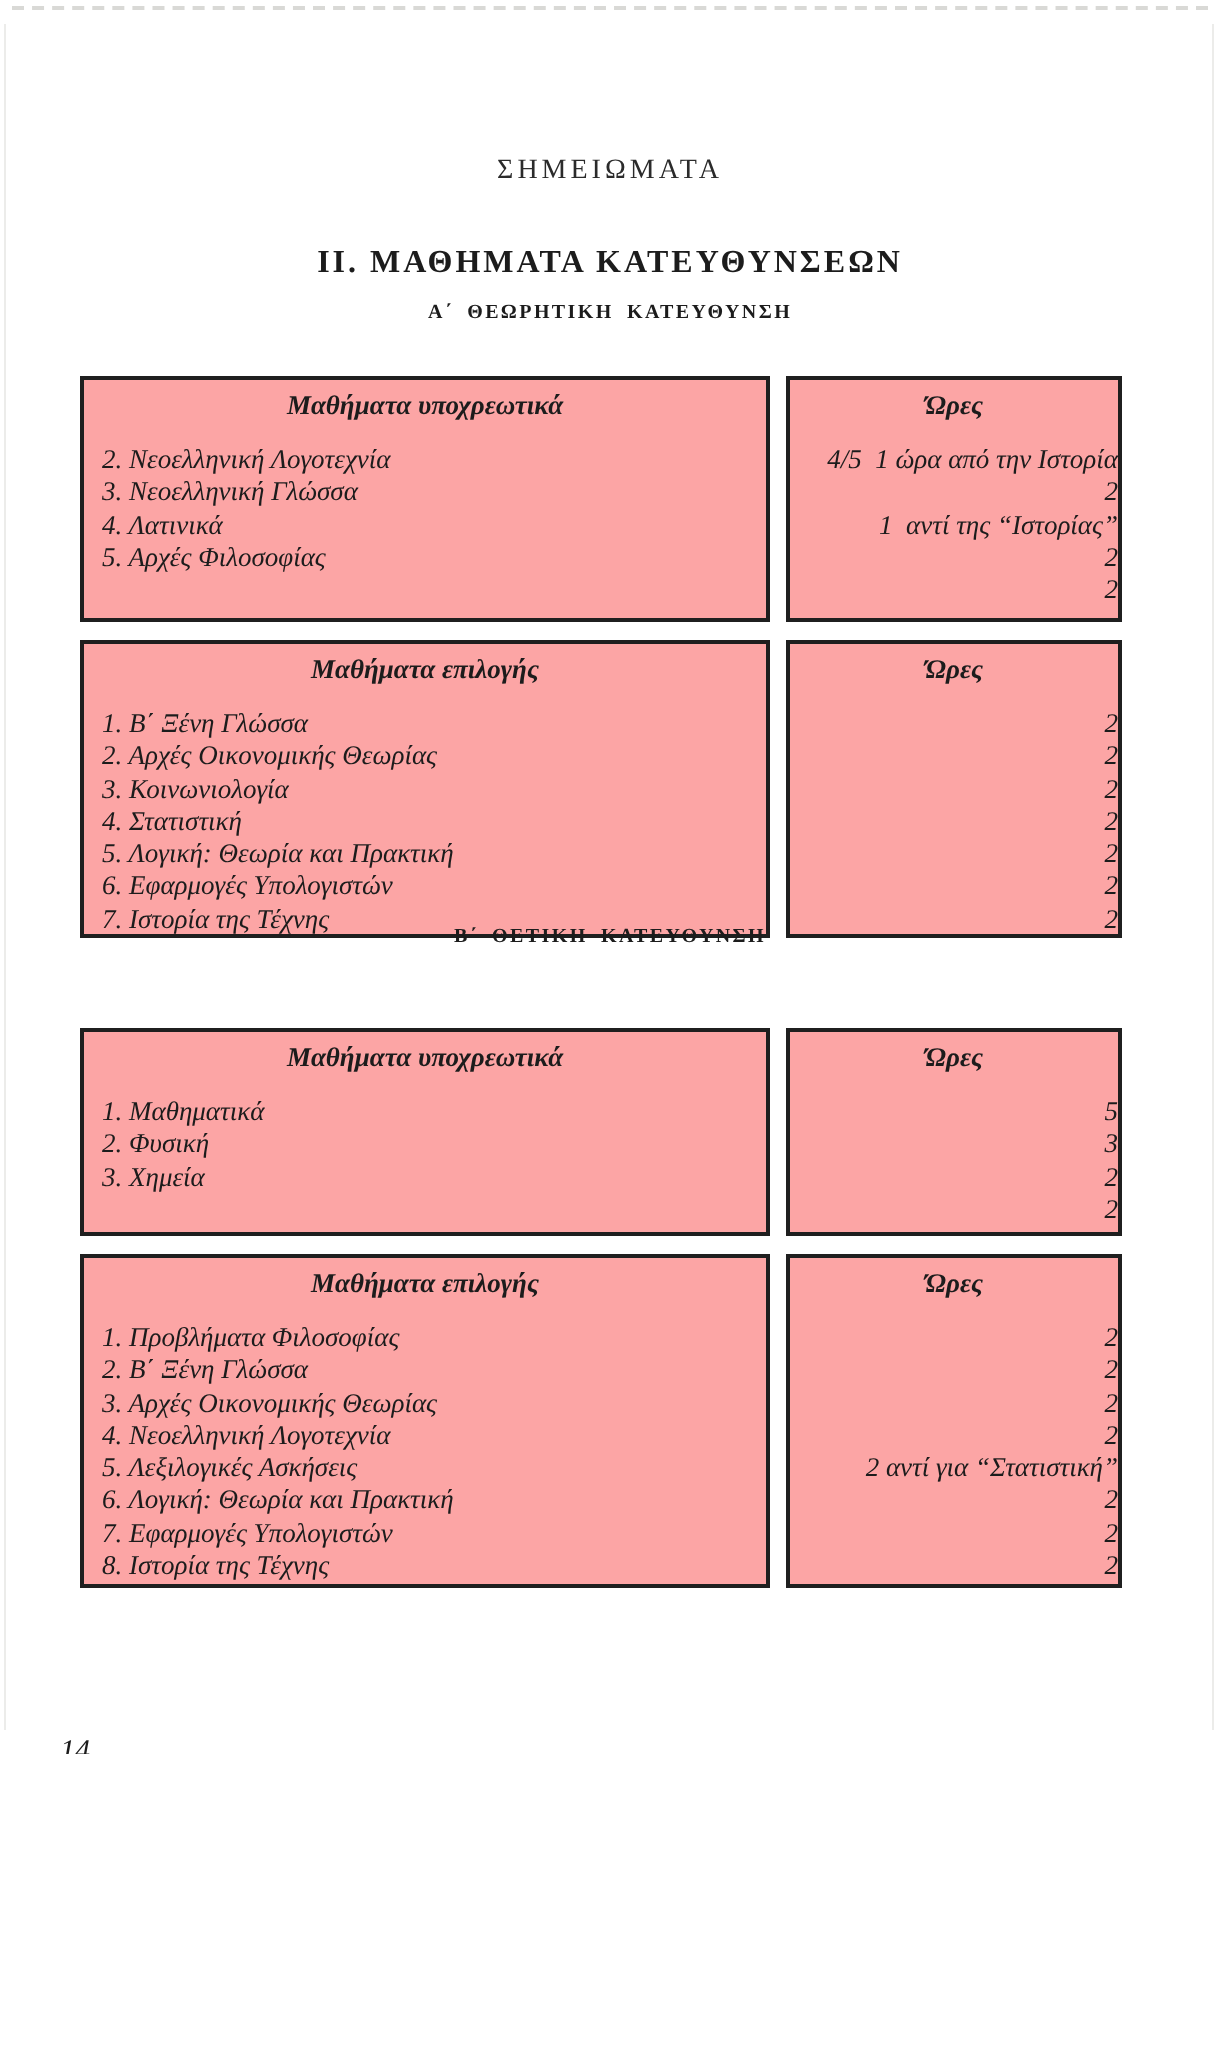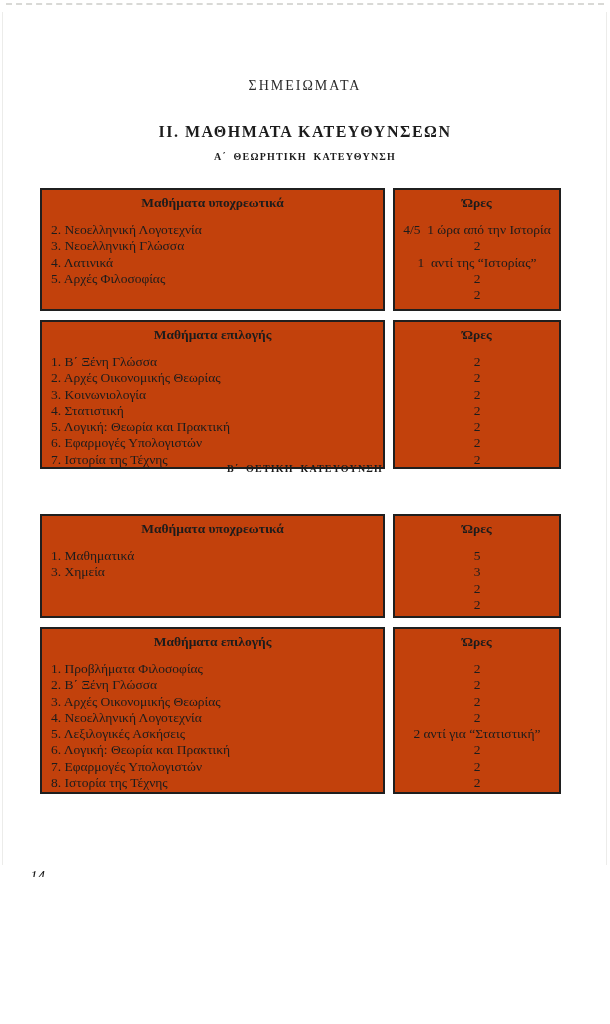--- a/index.html
+++ b/index.html
@@ -60,36 +60,37 @@
     letter-spacing: 1.2px;
     word-spacing: 3px;
   }
   .section-a { top: 151px; }
   .section-b { top: 463px; }
 
   .tbl {
     position: absolute;
     box-sizing: border-box;
     border: 2px solid #1f1f1f;
-    background: #c2410c;
+    background: #fca5a5;
+    font-style: italic;
   }
   .tbl-header {
     text-align: center;
     font-weight: bold;
     font-size: 13.5px;
     padding-top: 5px;
     line-height: 16px;
   }
   .tbl-items {
     padding-top: 11px;
     font-size: 13.5px;
     line-height: 16.3px;
   }
   .subjects-items { padding-left: 9px; padding-right: 4px; }
-  .hours-items { text-align: center; }
+  .hours-items { text-align: right; }
   .row { white-space: pre-wrap; }
 
   
   .t1-subjects { left: 40px; top: 188px; width: 345px; height: 123px; }
   .t1-hours    { left: 393px; top: 188px; width: 168px; height: 123px; }
   .t2-subjects { left: 40px; top: 320px; width: 345px; height: 149px; }
   .t2-hours    { left: 393px; top: 320px; width: 168px; height: 149px; }
   .t3-subjects { left: 40px; top: 514px; width: 345px; height: 104px; }
   .t3-hours    { left: 393px; top: 514px; width: 168px; height: 104px; }
   .t4-subjects { left: 40px; top: 627px; width: 345px; height: 167px; }
@@ -162,20 +163,21 @@
       <div class="row">2</div>
     </div>
   </div>
 
   <div class="centered-line section-title section-b">Β΄ ΘΕΤΙΚΗ  ΚΑΤΕΥΘΥΝΣΗ</div>
 
   <div class="tbl t3-subjects">
     <div class="tbl-header">Μαθήματα υποχρεωτικά</div>
     <div class="tbl-items subjects-items">
       <div class="row">1. Μαθηματικά</div>
+      <div class="row">2. Φυσική</div>
       <div class="row">3. Χημεία</div>
     </div>
   </div>
   <div class="tbl t3-hours">
     <div class="tbl-header">Ώρες</div>
     <div class="tbl-items hours-items">
       <div class="row">5</div>
       <div class="row">3</div>
       <div class="row">2</div>
       <div class="row">2</div>

